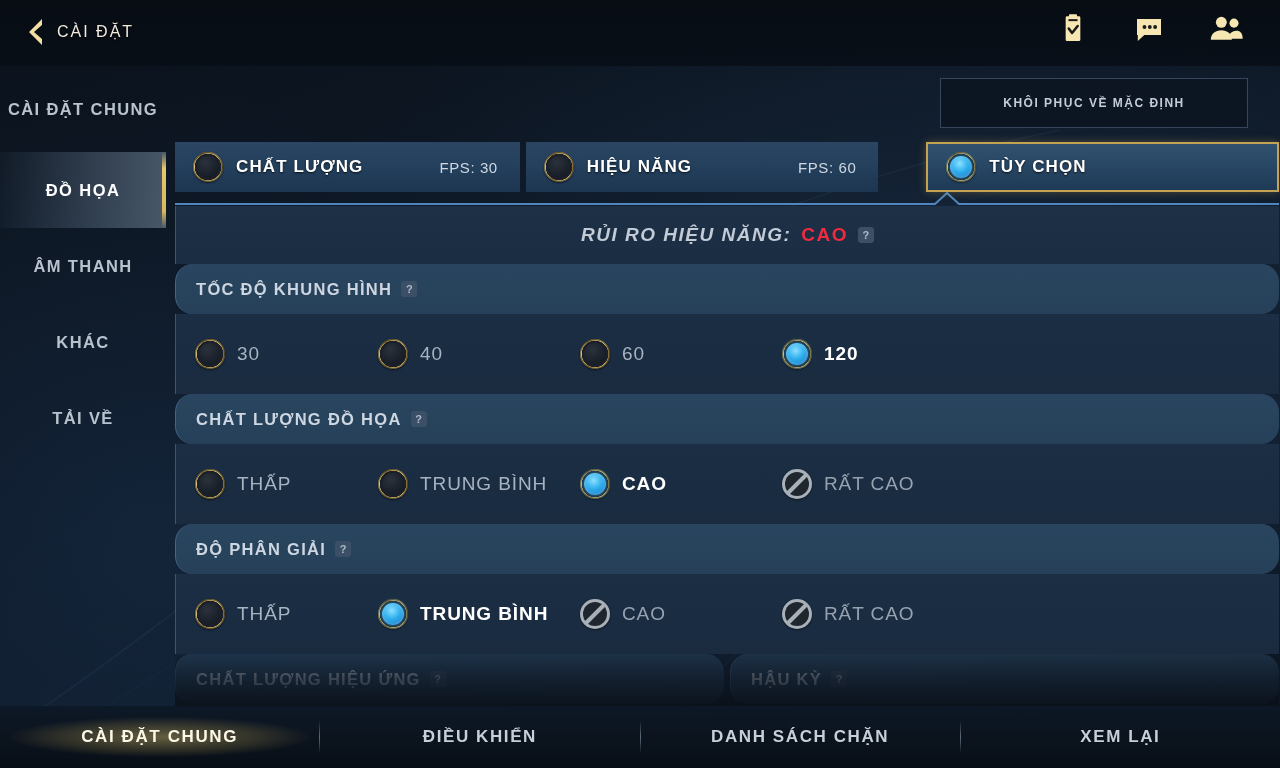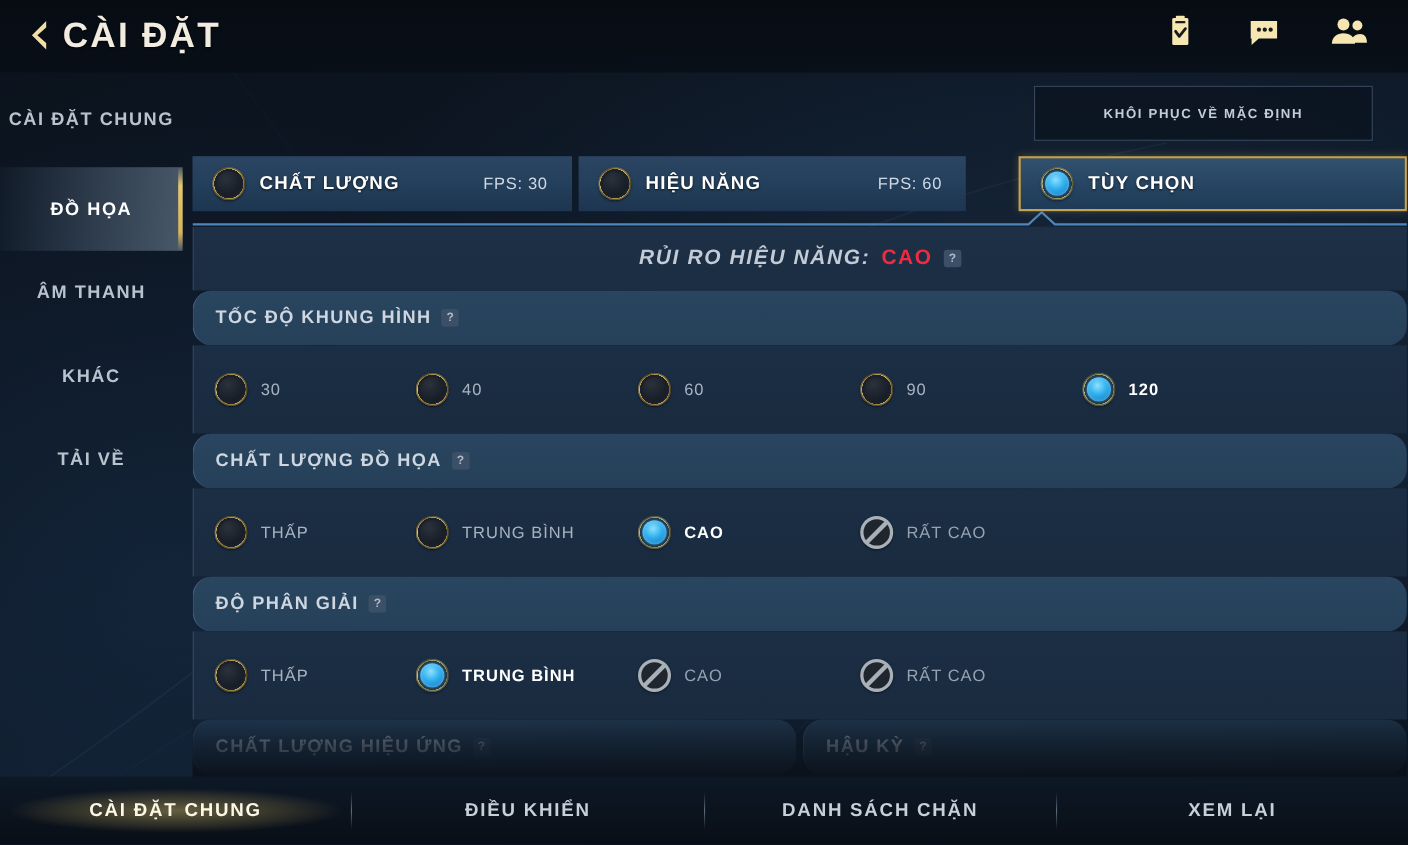--- a/index.html
+++ b/index.html
@@ -37,21 +37,21 @@
   .back-btn {
     position: absolute; left: 28px; top: 8px;
     display: flex; align-items: center; gap: 13px;
     height: 48px; cursor: pointer;
   }
   .chev-left {
     width: 16px; height: 28px; position: relative;
   }
   .chev-left svg { display:block; }
   .page-title {
-    font-size: 32px; font-weight: bold; letter-spacing: 2.0px;
+    font-size: 16px; font-weight: normal; letter-spacing: 2.0px;
     color: #f2ece0;
     text-shadow: 0 1px 2px rgba(0,0,0,.9);
   }
   .header-icons {
     position: absolute; right: 38px; top: 13px;
     display: flex; align-items: center; gap: 42px;
   }
   .hicon { width: 34px; height: 32px; cursor: pointer; display:block; }
 
   
@@ -175,21 +175,21 @@
     border-left: 1px solid #3a5676;
     display: flex; align-items: center;
   }
 
   .opt {
     display: flex; align-items: center; gap: 12px;
     cursor: pointer;
     height: 46px;
   }
   .opt-label {
-    font-size: 15px; letter-spacing: .9px; color: #a7b3c1;
+    font-size: 19px; letter-spacing: .9px; color: #a7b3c1;
     white-space: nowrap;
   }
   .opt.selected .opt-label {
     color: #ffffff; font-weight: bold;
   }
   .opt.disabled { cursor: default; }
   .opt.disabled .opt-label { color: #96a2b0; }
 
   
   .radio {
@@ -407,24 +407,20 @@
         <span class="opt-label">30</span>
       </div>
       <div class="opt" style="width:202px;">
         <span class="radio"></span>
         <span class="opt-label">40</span>
       </div>
       <div class="opt" style="width:202px;">
         <span class="radio"></span>
         <span class="opt-label">60</span>
       </div>
-      <div class="opt" style="width:202px;">
-        <span class="radio"></span>
-        <span class="opt-label">90</span>
-      </div>
       <div class="opt selected" style="width:202px;">
         <span class="radio on"></span>
         <span class="opt-label">120</span>
       </div>
     </div>
 
     <div class="sec-header">
       <span class="sec-title">CHẤT LƯỢNG ĐỒ HỌA</span>
       <span class="help">?</span>
     </div>

